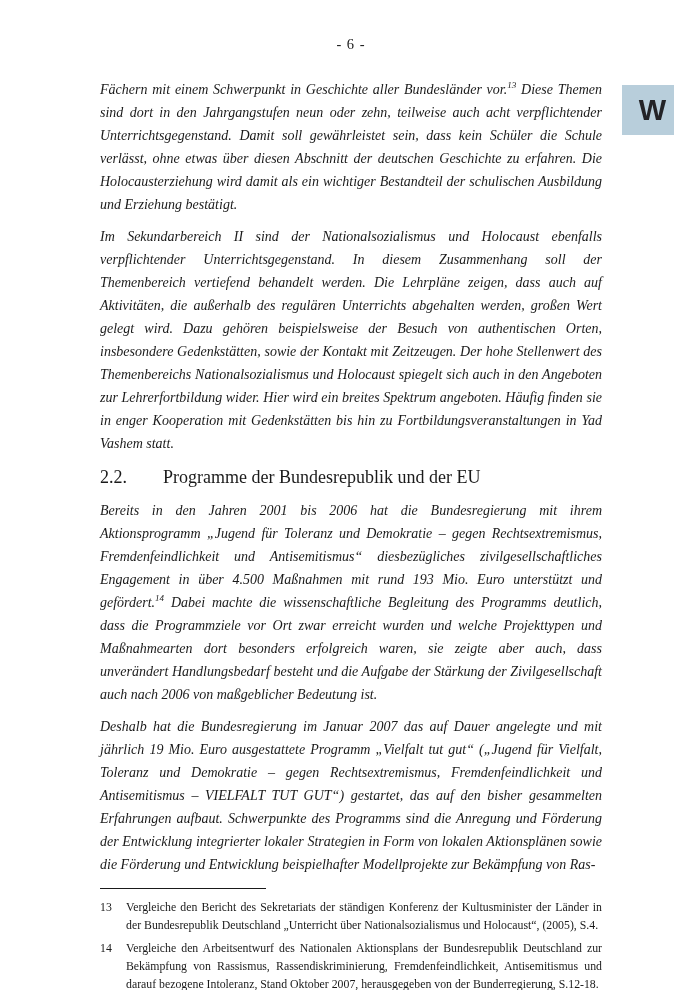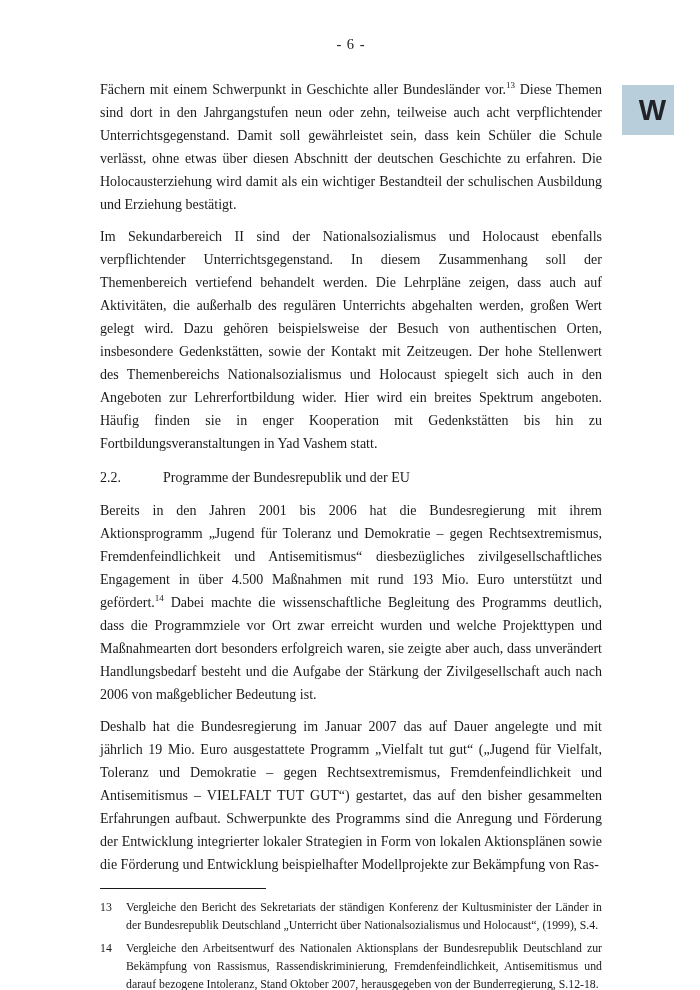--- a/index.html
+++ b/index.html
@@ -19,26 +19,27 @@
     letter-spacing:1px;
   }
 
   .content {
     position:absolute; left:100px; top:78px; width:502px;
   }
   p.body {
     font-size:14px; line-height:23px;
     text-align:justify;
     margin:0 0 9px 0;
+    font-style:italic;
   }
   sup.fnref {
     font-size:9px; line-height:0; vertical-align:super;
   }
   .heading {
-    display:flex; font-size:14px; line-height:23px;
+    display:flex; font-size:18px; line-height:23px;
     margin:11px 0 10px 0;
   }
   .heading .hnum { width:63px; flex:0 0 63px; }
 
   .footnotes { margin-top:12px; }
   .fn-rule {
     width:166px; height:0;
     border-top:1.5px solid #1a1a1a;
     margin:0 0 9px 0;
   }
@@ -84,21 +85,21 @@
 
     <p class="body"><span>Bereits in den Jahren 2001 bis 2006 hat die Bundesregierung mit ihrem Aktionsprogramm „Jugend für Toleranz und Demokratie – gegen Rechtsextremismus, Fremdenfeindlichkeit und Antisemitismus“ diesbezügliches zivilgesellschaftliches Engagement in über 4.500 Maßnahmen mit rund 193 Mio. Euro unterstützt und gefördert.</span><sup class="fnref">14</sup><span> Dabei machte die wissenschaftliche Begleitung des Programms deutlich, dass die Programmziele vor Ort zwar erreicht wurden und welche Projekttypen und Maßnahmearten dort besonders erfolgreich waren, sie zeigte aber auch, dass unverändert Handlungsbedarf besteht und die Aufgabe der Stärkung der Zivilgesellschaft auch nach 2006 von maßgeblicher Bedeutung ist.</span></p>
 
     <p class="body"><span>Deshalb hat die Bundesregierung im Januar 2007 das auf Dauer angelegte und mit jährlich 19 Mio. Euro ausgestattete Programm „Vielfalt tut gut“ („Jugend für Vielfalt, Toleranz und Demokratie – gegen Rechtsextremismus, Fremdenfeindlichkeit und Antisemitismus – VIELFALT TUT GUT“) gestartet, das auf den bisher gesammelten Erfahrungen aufbaut. Schwerpunkte des Programms sind die Anregung und Förderung der Entwicklung integrierter lokaler Strategien in Form von lokalen Aktionsplänen sowie die Förderung und Entwicklung beispielhafter Modellprojekte zur Bekämpfung von Ras-</span></p>
 
     <div class="footnotes">
       <div class="fn-rule"></div>
 
       <div class="footnote">
         <span class="fn-num">13</span>
-        <span>Vergleiche den Bericht des Sekretariats der ständigen Konferenz der Kultusminister der Länder in der Bundesrepublik Deutschland „Unterricht über Nationalsozialismus und Holocaust“, (1999), S.4.</span>
+        <span>Vergleiche den Bericht des Sekretariats der ständigen Konferenz der Kultusminister der Länder in der Bundesrepublik Deutschland „Unterricht über Nationalsozialismus und Holocaust“, (2005), S.4.</span>
       </div>
 
       <div class="footnote">
         <span class="fn-num">14</span>
         <span>Vergleiche den Arbeitsentwurf des Nationalen Aktionsplans der Bundesrepublik Deutschland zur Bekämpfung von Rassismus, Rassendiskriminierung, Fremdenfeindlichkeit, Antisemitismus und darauf bezogene Intoleranz, Stand Oktober 2007, herausgegeben von der Bunderregierung, S.12-18.</span>
       </div>
     </div>
 
   </div>
 </div>

